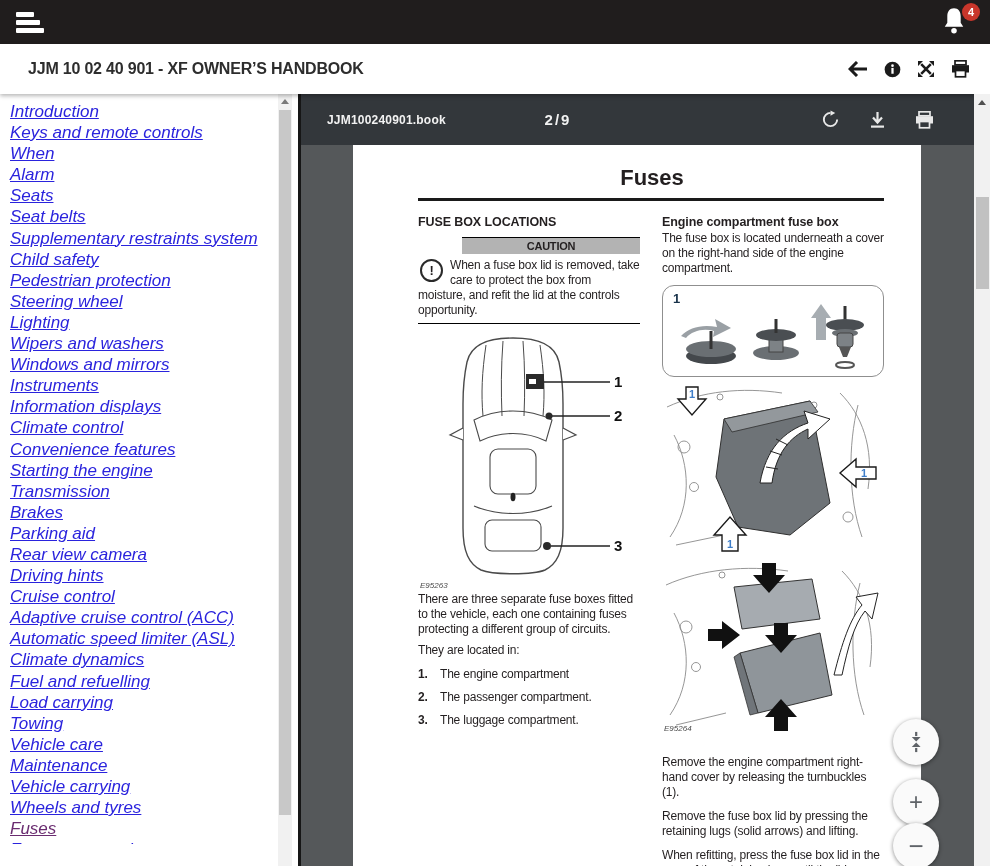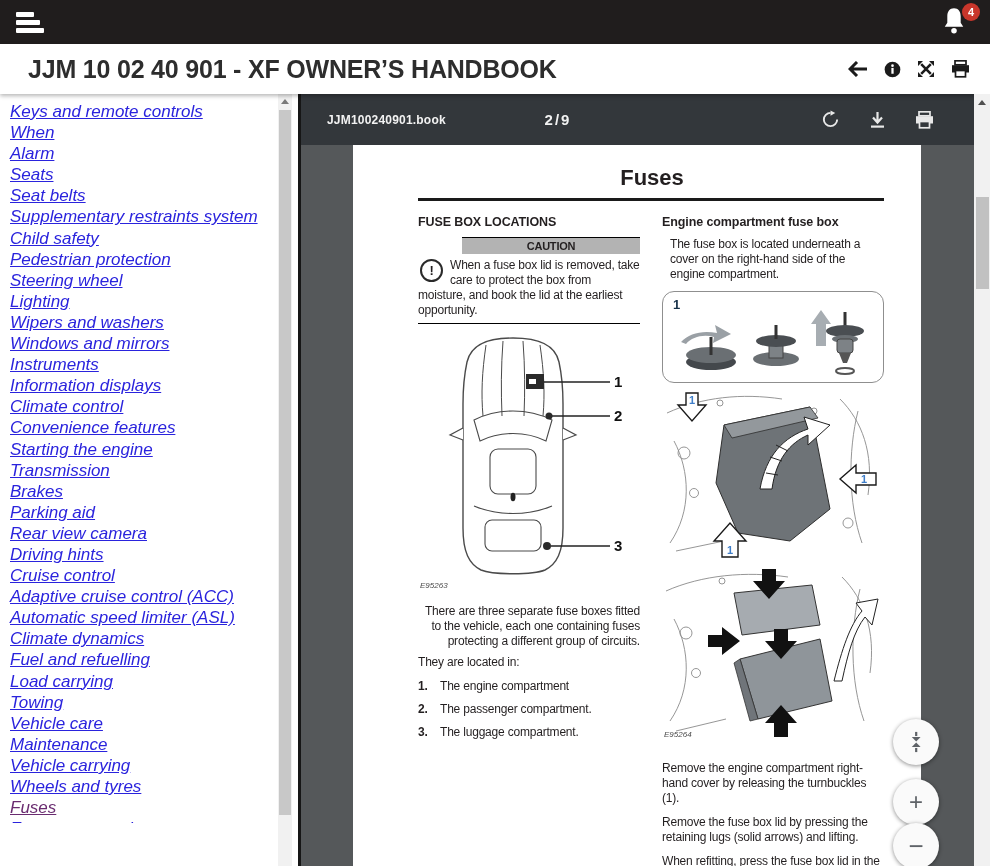--- a/index.html
+++ b/index.html
@@ -16,21 +16,21 @@
   .hamburger i:nth-child(3){width:28px;}
   .bell-wrap{position:relative;width:34px;height:32px;cursor:pointer;}
   .badge{position:absolute;top:-3px;right:-6px;width:18px;height:18px;border-radius:50%;
          background:#c8362b;color:#fff;font-size:11px;font-weight:bold;display:flex;
          align-items:center;justify-content:center;}
 
   
   .header{height:50px;background:#fff;display:flex;align-items:center;
           padding:0 16px 0 28px;box-sizing:border-box;position:relative;z-index:5;
           box-shadow:0 2px 4px rgba(0,0,0,.28);}
-  .header-title{font-size:25px;font-weight:bold;color:#2d2d2d;letter-spacing:-.2px;flex:1;}
+  .header-title{font-size:16px;font-weight:bold;color:#2d2d2d;letter-spacing:-.2px;flex:1;}
   .header-icons{display:flex;align-items:center;gap:14px;margin-right:4px;}
   .hicon{width:20px;height:20px;display:flex;align-items:center;justify-content:center;cursor:pointer;}
 
   
   .content{display:flex;height:772px;}
 
   
   .sidebar{width:298px;position:relative;background:#fff;box-sizing:border-box;
            padding:7px 24px 0 10px;overflow:hidden;}
   .side-link{display:block;color:#2a23dd;font-style:italic;text-decoration:underline;
@@ -57,21 +57,21 @@
   
   .pdf-page{position:absolute;left:52px;top:0;width:568px;height:721px;background:#fff;
             color:#231f20;box-sizing:border-box;padding-top:20px;overflow:hidden;
             letter-spacing:-.2px;}
   .pg-title{text-align:center;font-size:22px;font-weight:bold;margin:0 35px 0 65px;letter-spacing:0;}
   .pg-rule{height:3px;background:#1a1a1a;margin:7px 37px 0 65px;}
   .pg-cols{display:flex;gap:22px;margin:14px 37px 0 65px;}
   .col{width:222px;box-sizing:border-box;}
 
   .sec-h{font-size:12.5px;font-weight:bold;margin:0 0 2px 0;letter-spacing:-.1px;}
-  .body-txt{font-size:12px;line-height:15px;margin:8px;}
+  .body-txt{font-size:12px;line-height:15px;margin:0;}
 
   
   .caution{margin-top:8px;border-bottom:1px solid #000;padding-bottom:5px;}
   .caution-bar{background:#b3b3b3;border-top:1px solid #000;text-align:center;
                font-size:11px;font-weight:bold;padding:2px 0;margin-left:44px;}
   .caution-body{margin-top:4px;font-size:12px;line-height:15px;}
   .caution-icon{float:left;width:19px;height:19px;border:2px solid #2a2a2a;border-radius:50%;
                 display:flex;align-items:center;justify-content:center;font-weight:bold;
                 font-size:13px;margin:1px 7px 1px 2px;}
 
@@ -148,20 +148,21 @@
           <rect x="4.5" y="10.5" width="10" height="6.3" fill="#fff" stroke="#1b1b1b" stroke-width="1.7"></rect>
         </svg>
     </span>
   </div>
 </div>
 
 <div class="content">
 
   <div class="sidebar">
     <nav>
+        <a href="#" class="side-link">Introduction</a>
         <a href="#" class="side-link">Keys and remote controls</a>
         <a href="#" class="side-link">When</a>
         <a href="#" class="side-link">Alarm</a>
         <a href="#" class="side-link">Seats</a>
         <a href="#" class="side-link">Seat belts</a>
         <a href="#" class="side-link">Supplementary restraints system</a>
         <a href="#" class="side-link">Child safety</a>
         <a href="#" class="side-link">Pedestrian protection</a>
         <a href="#" class="side-link">Steering wheel</a>
         <a href="#" class="side-link">Lighting</a>
@@ -237,21 +238,21 @@
 
         <div class="pg-cols">
 
           <div class="col">
             <div class="sec-h">FUSE BOX LOCATIONS</div>
 
             <div class="caution">
               <div class="caution-bar">CAUTION</div>
               <div class="caution-body">
                 <span class="caution-icon">!</span>
-                <span>When a fuse box lid is removed, take care to protect the box from moisture, and book the lid at the earliest opportunity.</span>
+                <span>When a fuse box lid is removed, take care to protect the box from moisture, and refit the lid at the controls opportunity.</span>
                 <div style="clear:both;"></div>
               </div>
             </div>
 
             <div class="figure" style="height:258px;">
               <svg width="222" height="250" viewBox="0 0 222 250">
                 <g stroke="#4a4a4a" stroke-width="1.4" fill="none">
                   <path d="M95,6 C70,6 53,12 49,30 C46,44 45,56 45,72 L45,196 C45,220 51,232 63,238 C75,243 115,243 127,238 C139,232 145,220 145,196 L145,72 C145,56 144,44 141,30 C137,12 120,6 95,6 Z"></path>
                   <path d="M68,13 C64,40 63,62 65,84" stroke-width="1"></path>
                   <path d="M122,13 C126,40 127,62 125,84" stroke-width="1"></path>
@@ -276,21 +277,21 @@
                 </g>
                 <g class="svg-text" font-size="15" font-weight="bold" fill="#111">
                   <text x="196" y="55">1</text>
                   <text x="196" y="89">2</text>
                   <text x="196" y="219">3</text>
                 </g>
               </svg>
               <span class="fig-code">E95263</span>
             </div>
 
-            <p class="para" style="margin-top:14px;text-align:right;">There are three separate fuse boxes fitted to the vehicle, each one containing fuses protecting a different group of circuits.</p>
+            <p class="para" style="margin-top:2px;">There are three separate fuse boxes fitted to the vehicle, each one containing fuses protecting a different group of circuits.</p>
             <p class="para" style="margin-top:6px;">They are located in:</p>
 
             <div class="num-list">
               <div class="num-row">
                 <b>1.</b>
                 <span>The engine compartment</span>
               </div>
               <div class="num-row">
                 <b>2.</b>
                 <span>The passenger compartment.</span>

